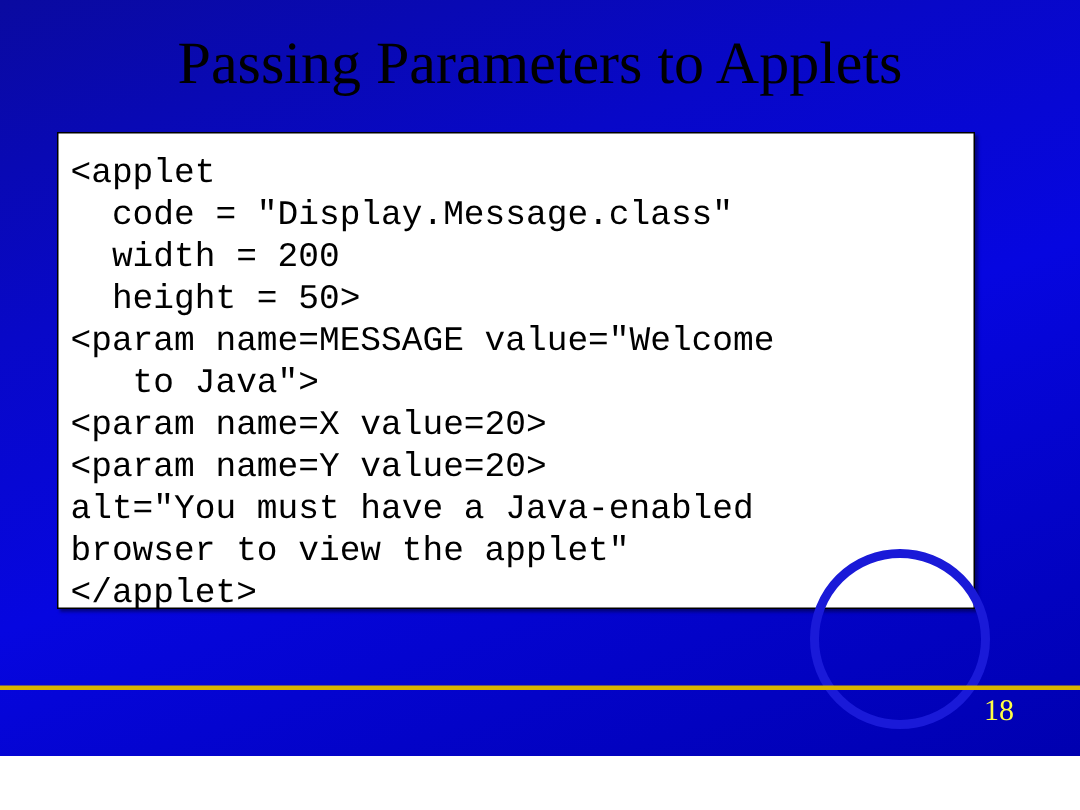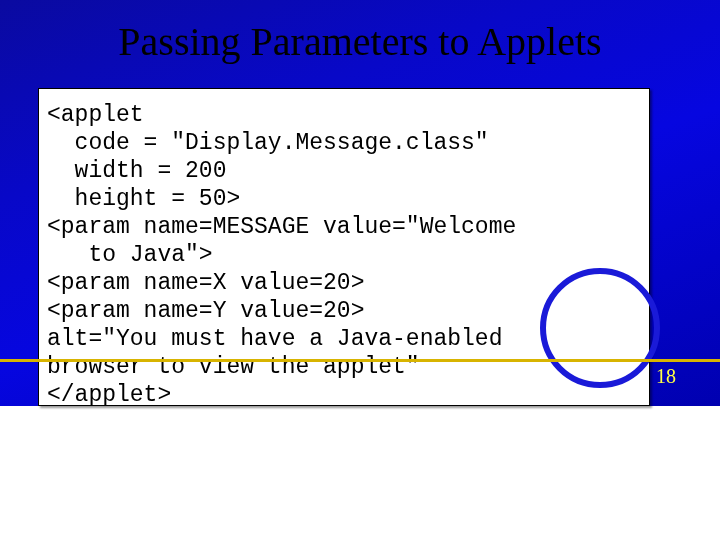--- a/index.html
+++ b/index.html
@@ -6,21 +6,21 @@
     margin: 0;
     padding: 0;
     width: 720px;
     height: 540px;
     overflow: hidden;
     font-family: Georgia, 'Times New Roman', serif;
   }
   .slide {
     position: relative;
     width: 720px;
-    height: 406px;
+    height: 504px;
     background: linear-gradient(160deg, #0a0aa0 0%, #0808c8 30%, #0606e0 55%, #0000b0 100%);
     box-sizing: border-box;
   }
   .title {
     position: absolute;
     top: 18px;
     left: 0;
     width: 100%;
     text-align: center;
     font-size: 40px;

